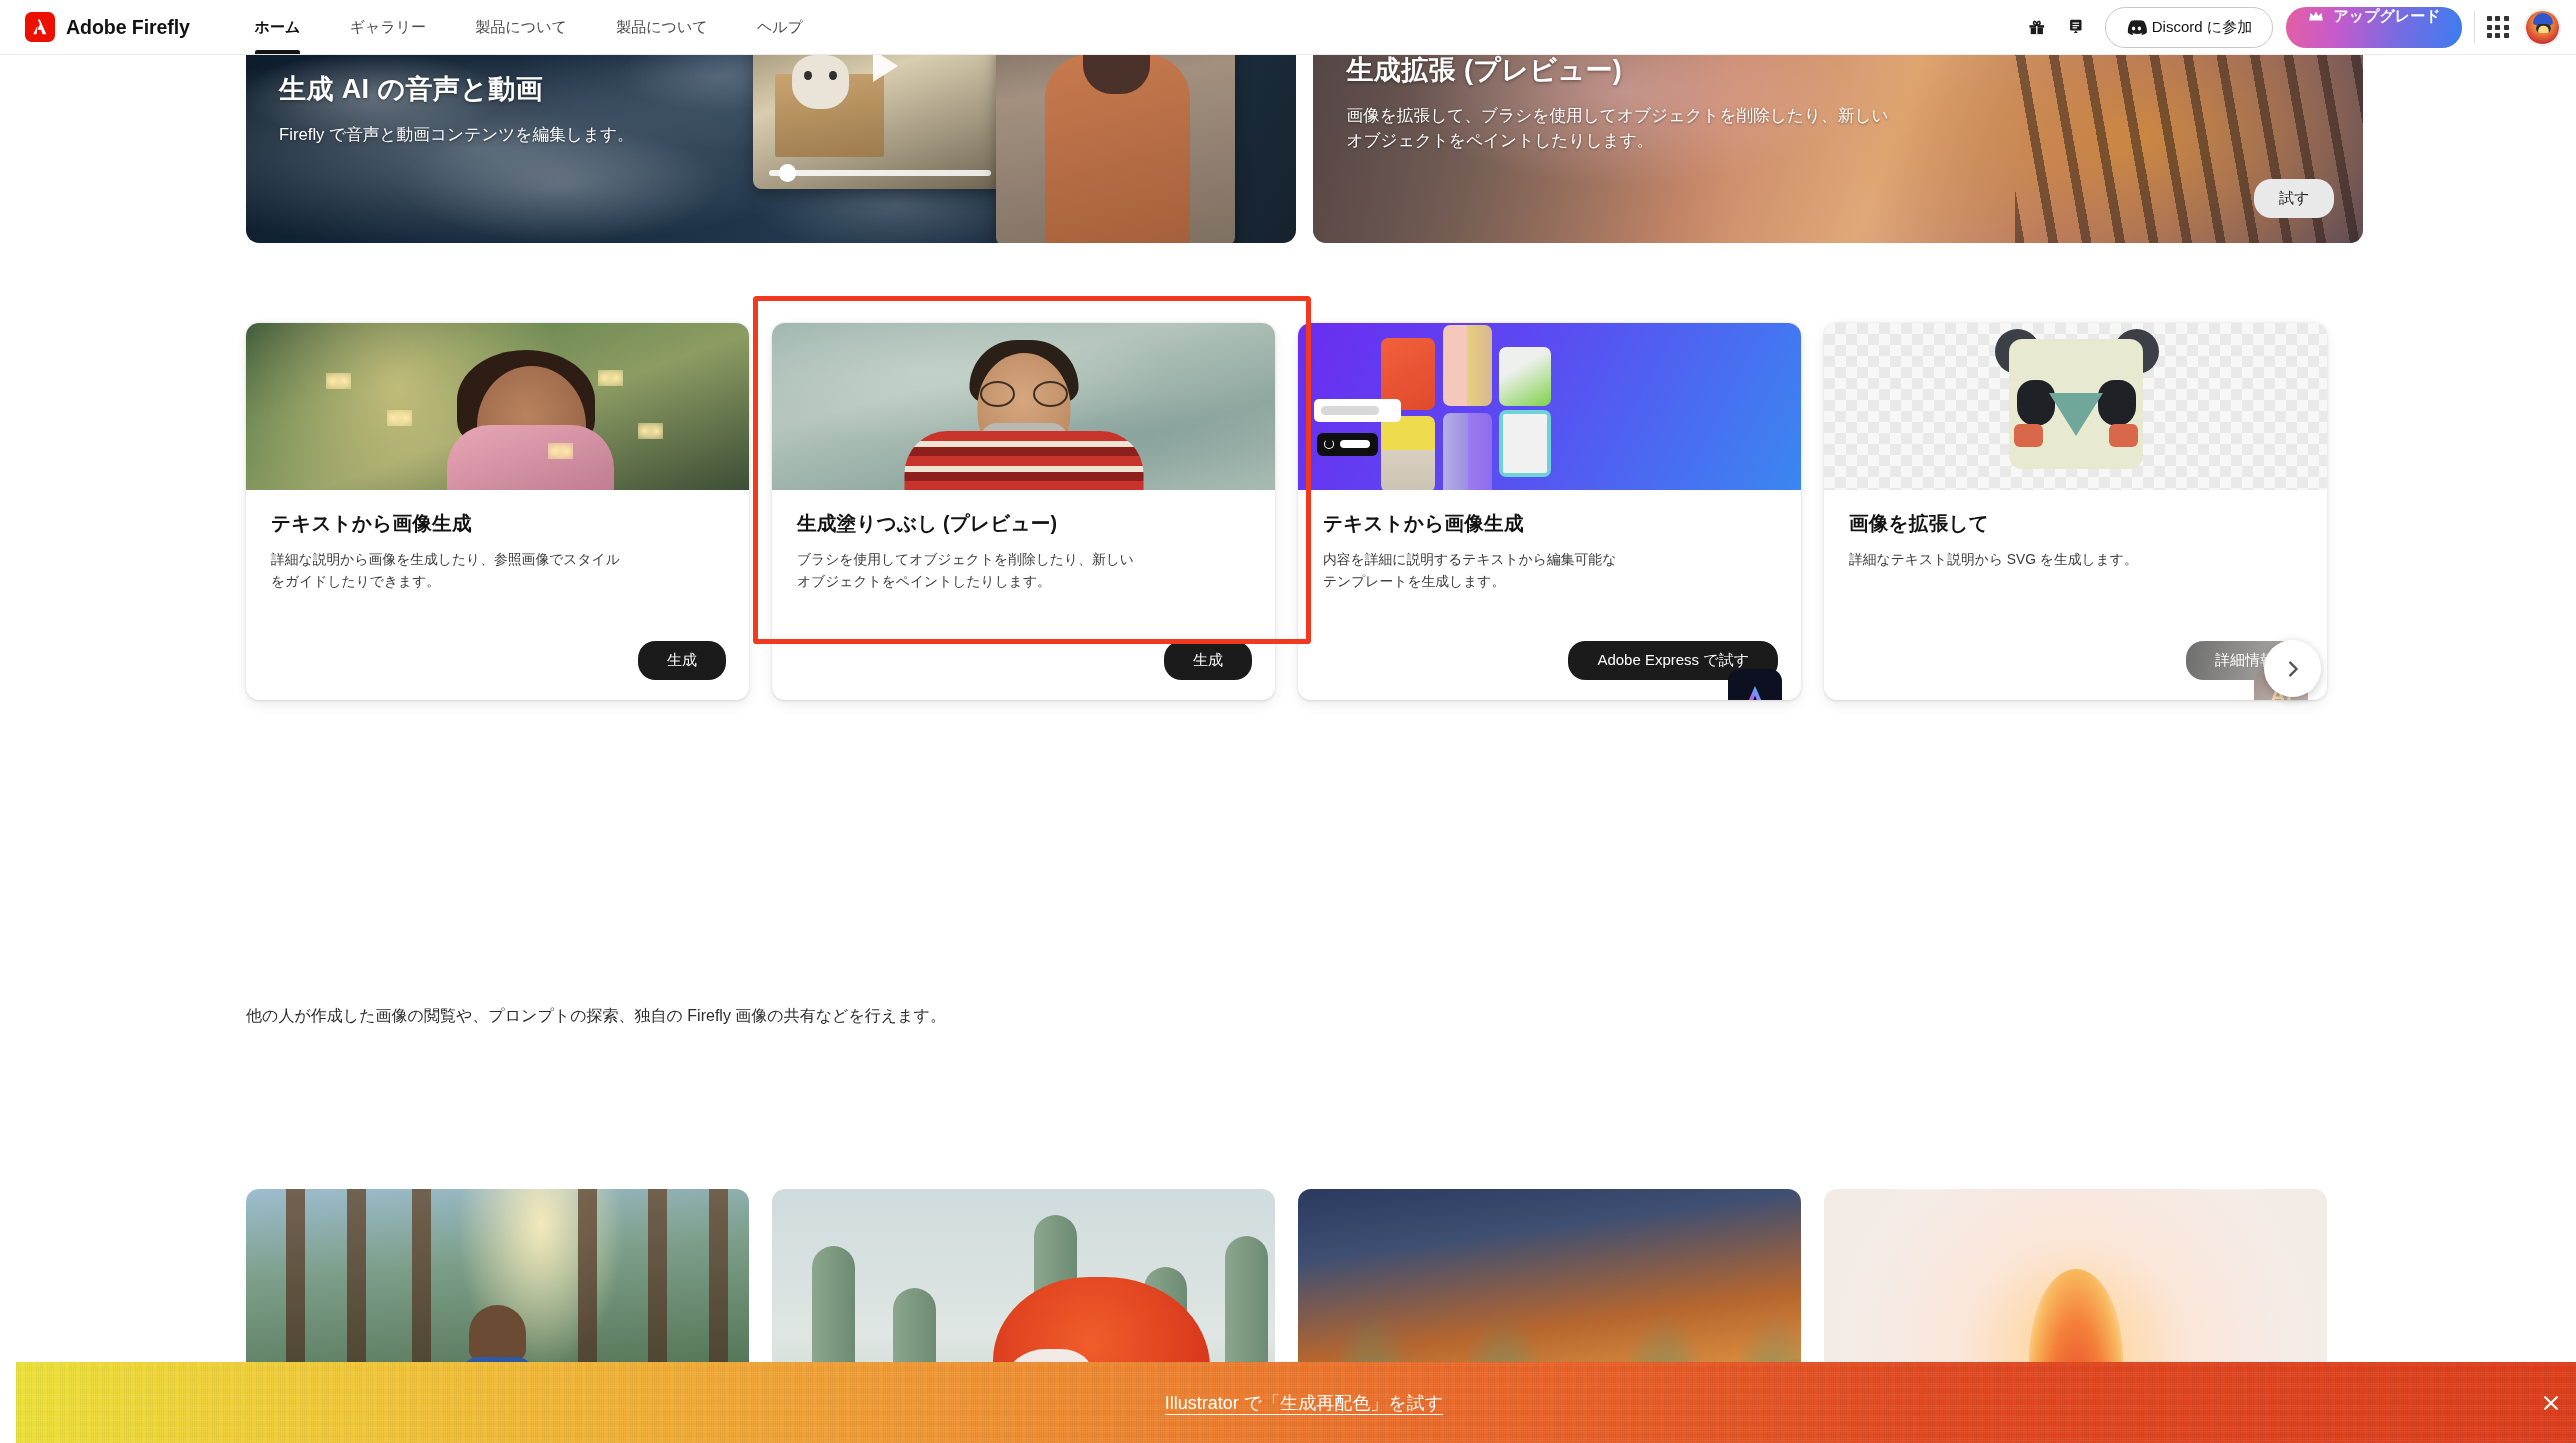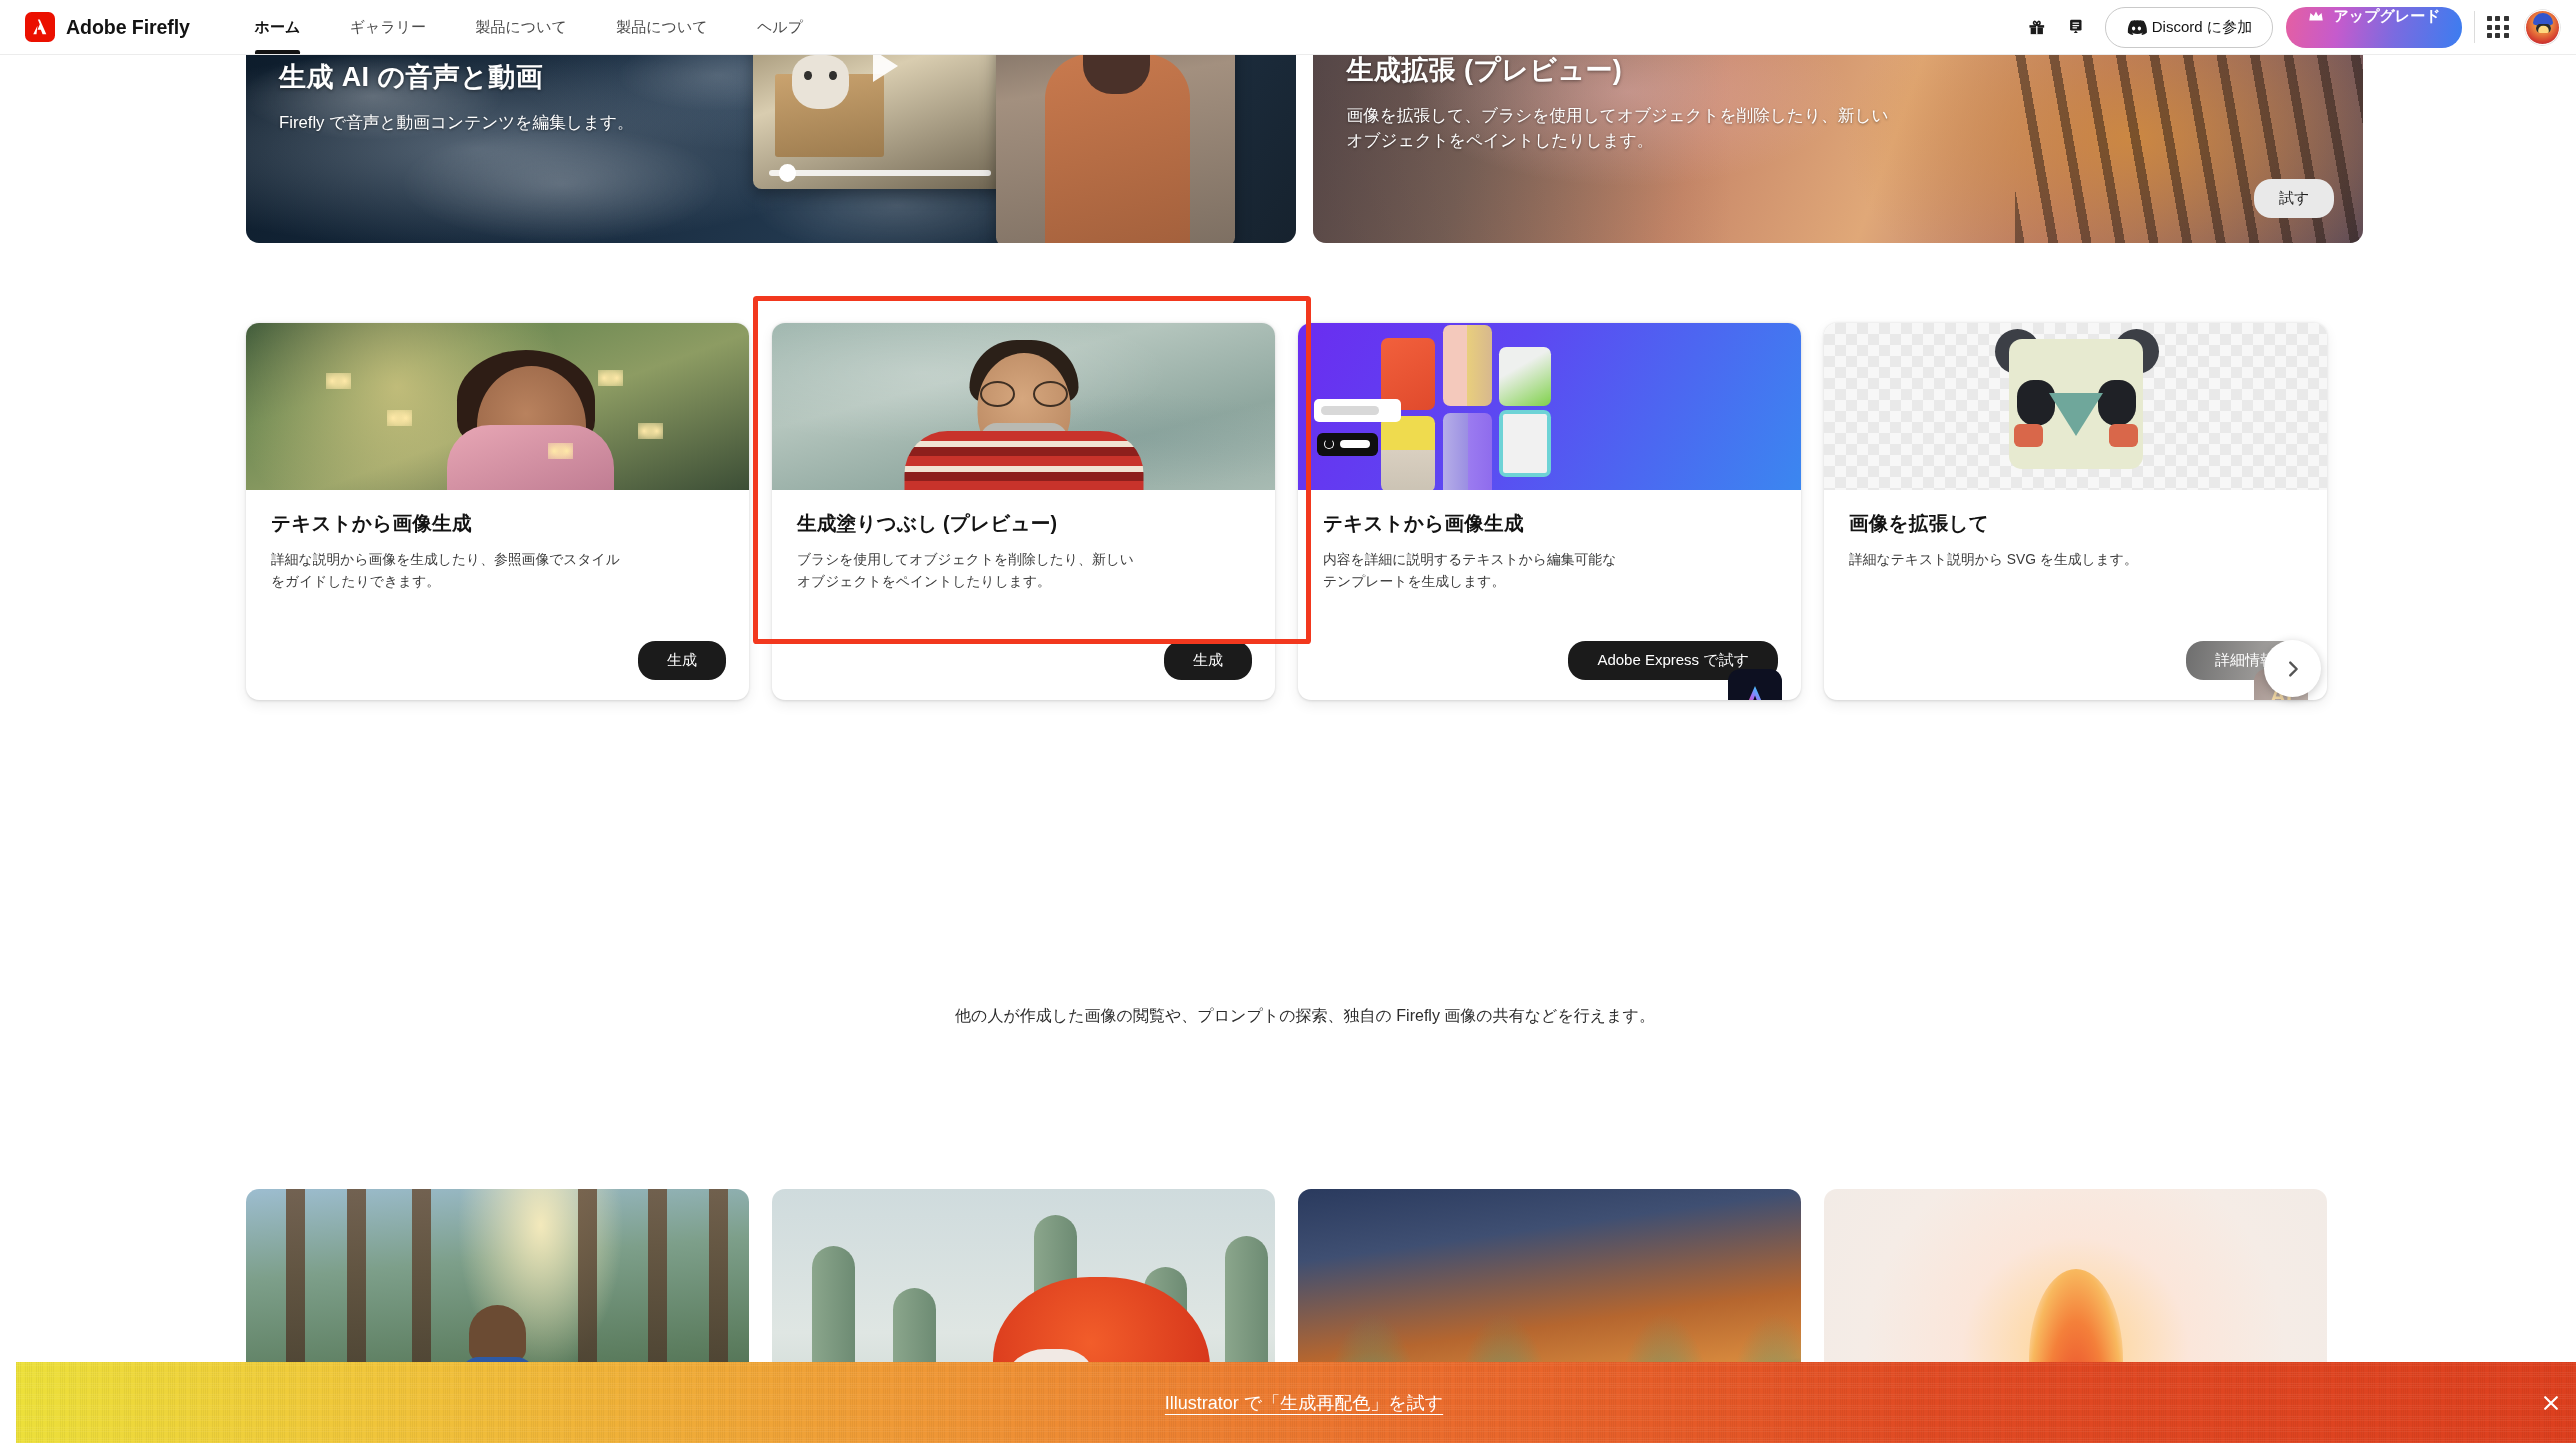--- a/index.html
+++ b/index.html
@@ -113,21 +113,21 @@
     background:
       radial-gradient(ellipse 38% 120% at 78% 50%, rgba(210,140,60,0.85), transparent 72%),
       radial-gradient(ellipse 28% 60% at 30% 28%, rgba(235,185,190,0.45), transparent 75%),
       linear-gradient(90deg, rgba(40,30,30,0.35) 0%, rgba(40,30,30,0) 40%);
   }
   .hero-b .stripes {
     position: absolute; right: 0; top: 0; width: 348px; height: 100%;
     background: repeating-linear-gradient(80deg, rgba(30,20,15,0.55) 0 9.4px, rgba(0,0,0,0) 9.4px 33px);
     opacity: .85;
   }
-  .hero-text { position: absolute; left: 33px; top: 26px; width: 652px; z-index: 3; }
+  .hero-text { position: absolute; left: 33px; top: 38px; width: 652px; z-index: 3; }
   .hero-b .hero-text { top: 19px; }
   .hero-title {
     font-size: 27px; font-weight: bold; color: #fff; letter-spacing: 0.4px;
     text-shadow: 0 0.7px 3.6px rgba(0,0,0,0.45); margin-bottom: 14.5px;
   }
   .hero-desc {
     font-size: 16.7px; color: #fff; line-height: 1.55;
     text-shadow: 0 0.7px 2.9px rgba(0,0,0,0.45); white-space: pre-line;
   }
   .hero-cta {
@@ -303,21 +303,21 @@
   .carousel-next {
     position: absolute; left: 2264px; top: 585px; width: 57px; height: 57px;
     border-radius: 50%; background: #fff; box-shadow: 0 2.2px 10px rgba(0,0,0,0.22);
     display: flex; align-items: center; justify-content: center; cursor: pointer; z-index: 25;
   }
   .carousel-next svg { width: 22px; height: 22px; }
 
   
   .community { position: absolute; top: 935px; left: 246px; width: 2118px; }
   .comm-title { font-size: 30px; font-weight: bold; color: #0f0f0f; letter-spacing: 0.7px; }
-  .comm-sub { font-size: 16px; color: #2c2c2c; margin-top: 16px; text-align: center; }
+  .comm-sub { font-size: 16px; color: #2c2c2c; margin-top: 16px; }
   .comm-grid {
     position: absolute; top: 1134px; left: 246px; width: 2118px; height: 261px;
     display: flex; gap: 23px;
   }
   .comm-item { width: 503px; height: 261px; border-radius: 13px; overflow: hidden;
                position: relative; cursor: pointer; }
   .ci-forest {
     background: linear-gradient(175deg, #9dbdd0 0%, #7d9f8a 30%, #5c7d5f 65%, #3d5a3e 100%);
   }
   .ci-forest .sun { position: absolute; left: 42%; top: -29px; width: 167px; height: 217px;

